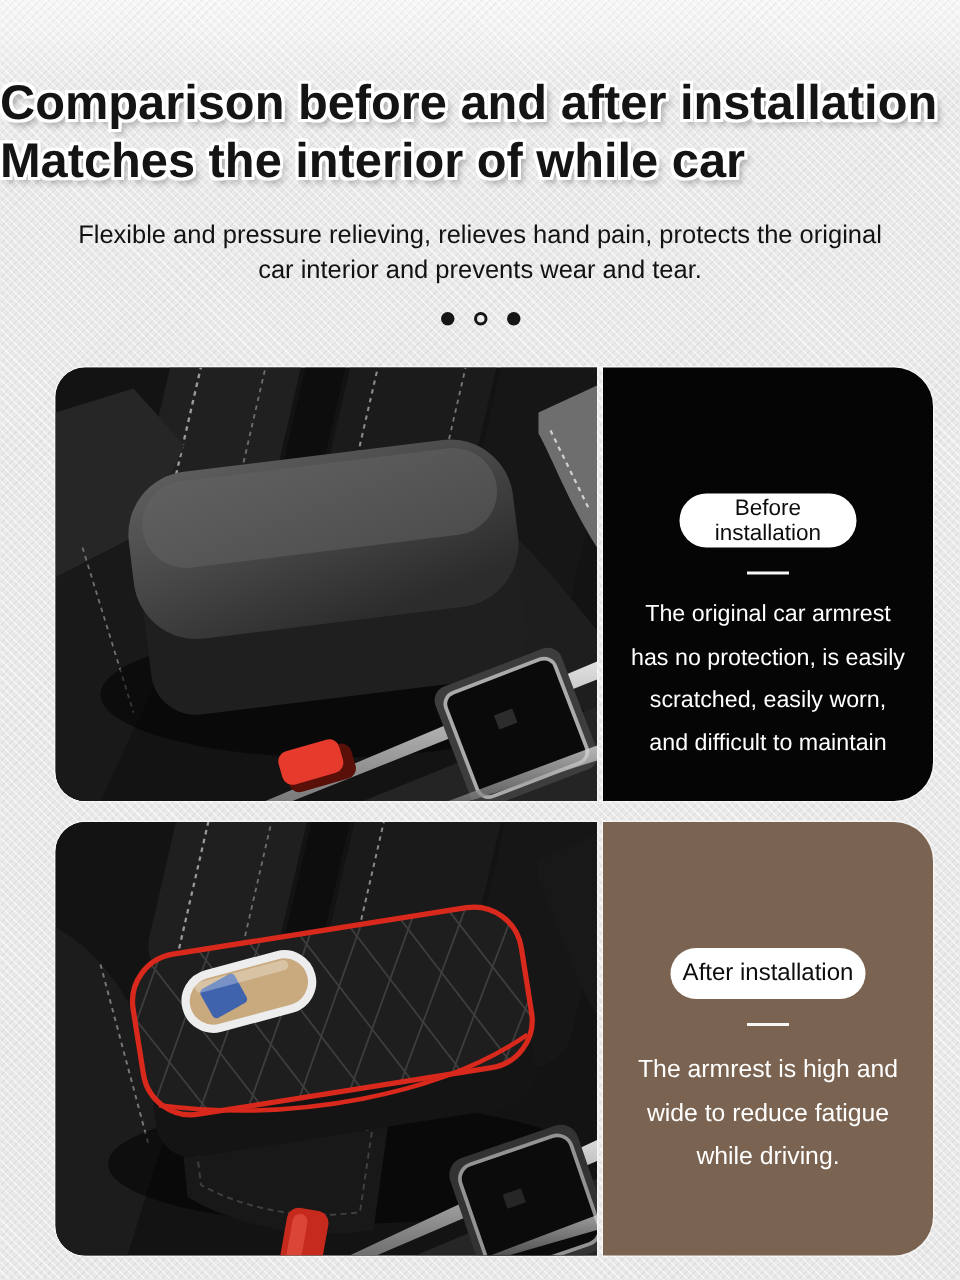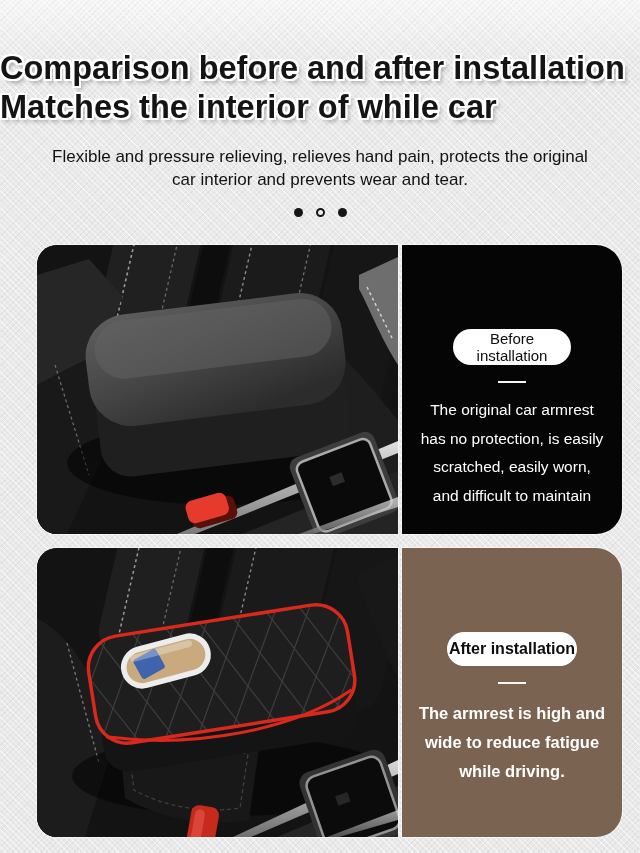--- a/index.html
+++ b/index.html
@@ -47,27 +47,27 @@
   .textbox{
     flex:1;height:289px;border-radius:0 26px 26px 0;
     box-shadow:0 0 0 1px rgba(255,255,255,.5);
   }
   .pill{
     background:#fff;color:#0d0d0d;text-align:center;
     display:flex;flex-direction:column;justify-content:center;align-items:center;
     margin:84px auto 0;
   }
   .pill-before{width:118px;min-height:36px;border-radius:19px;font-size:15px;line-height:17px;}
-  .pill-after{width:130px;min-height:34px;border-radius:18px;font-size:16px;line-height:18px;white-space:nowrap;font-weight:bold;}
+  .pill-after{width:130px;min-height:34px;border-radius:18px;font-size:16px;line-height:18px;white-space:nowrap;}
   .dash{width:28px;height:2px;background:#f6f6f6;margin:16px auto 0;}
   .desc{
     margin:13px auto 0;text-align:center;color:#ffffff;font-weight:400;
   }
   .desc-before{width:218px;font-size:15.5px;line-height:28.5px;}
-  .desc-after{width:212px;font-size:16.5px;line-height:29px;margin-top:15px;font-weight:bold;}
+  .desc-after{width:212px;font-size:16.5px;line-height:29px;margin-top:15px;}
 </style>
 </head>
 <body>
 
 <div class="title">Comparison before and after installation</div>
 <div class="title" style="top:88px;">Matches the interior of while car</div>
 
 <div class="subtitle">Flexible and pressure relieving, relieves hand pain, protects the original<br>car interior and prevents wear and tear.</div>
 
 <div class="dots">

